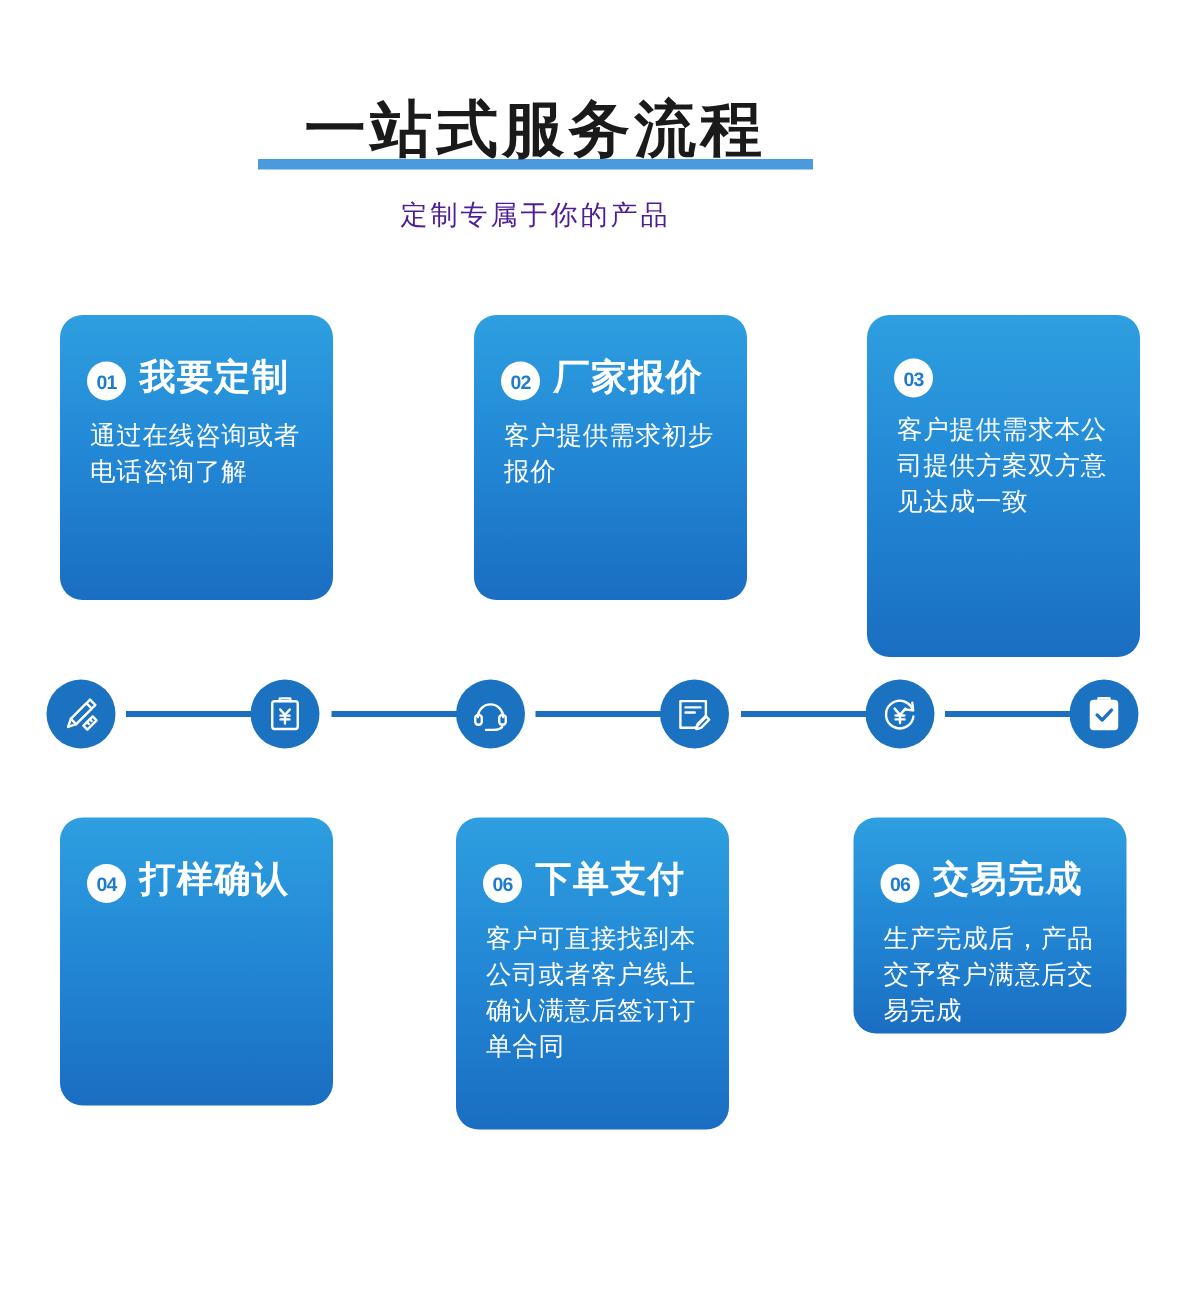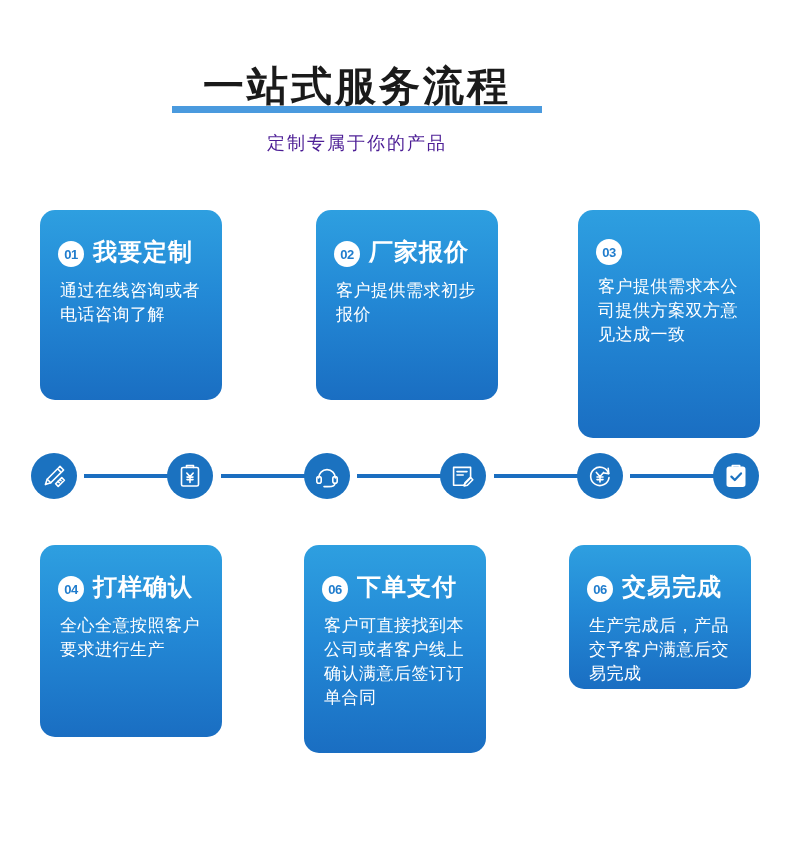--- a/index.html
+++ b/index.html
@@ -247,21 +247,20 @@
       </g>
     </svg>
   </div>
 </div>
 
 <div class="card" id="card-4">
   <div class="card-head">
     <div class="badge">04</div>
     <div class="card-title">打样确认</div>
   </div>
-  <div class="card-body">全心全意按照客户要求进行生产</div>
 </div>
 
 <div class="card" id="card-5">
   <div class="card-head">
     <div class="badge">06</div>
     <div class="card-title">下单支付</div>
   </div>
   <div class="card-body">客户可直接找到本公司或者客户线上确认满意后签订订单合同</div>
 </div>
 

